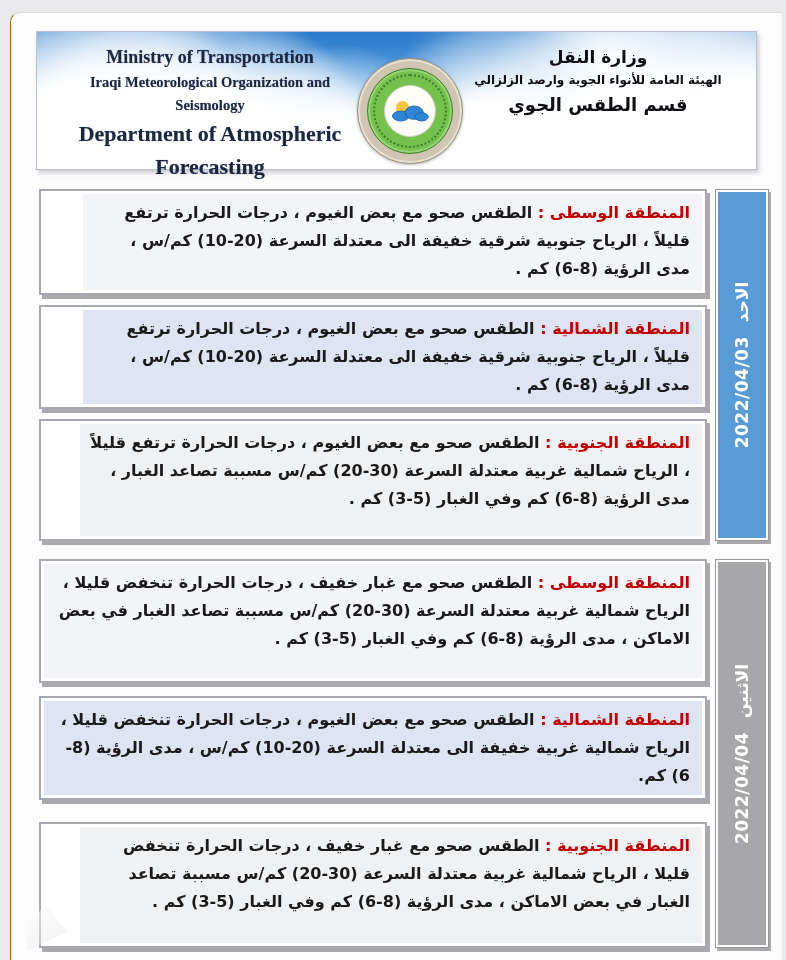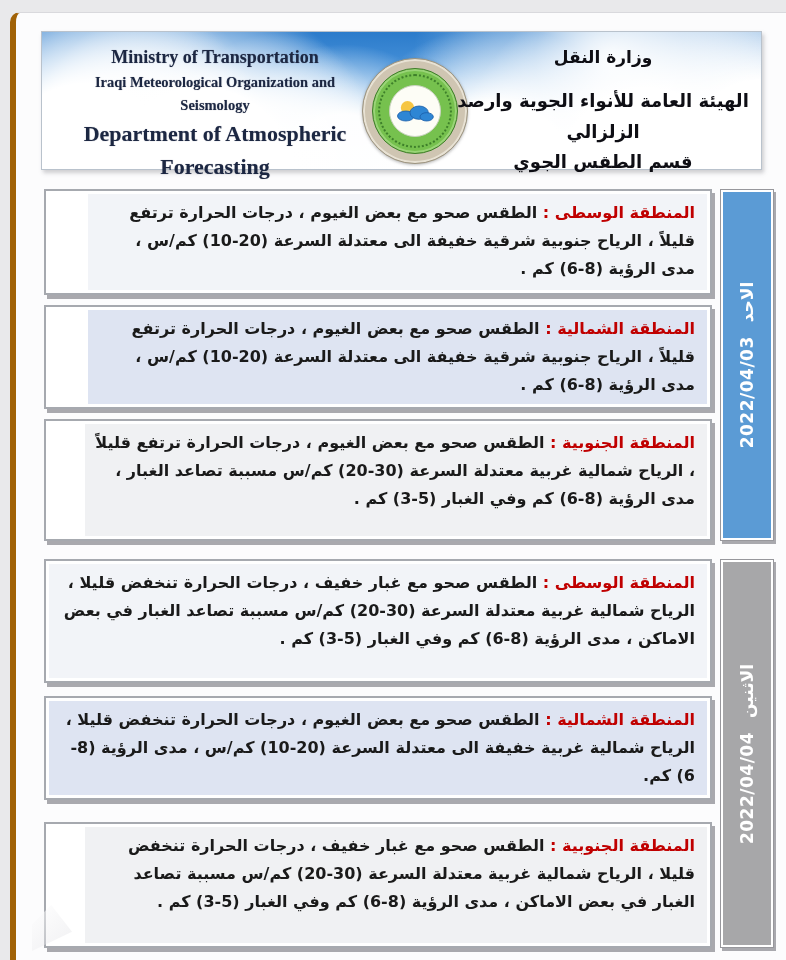--- a/index.html
+++ b/index.html
@@ -5,21 +5,21 @@
   html,body{margin:0;padding:0;}
   body{
     width:786px;height:960px;position:relative;overflow:hidden;
     background:#e9e9eb;
     font-family:"DejaVu Sans",sans-serif;
   }
   
   .page{
     position:absolute;left:10px;top:12px;width:771px;height:948px;
     background:#fcfcfd;
-    border-left:6px solid #a16207;border-top:1px solid #d9d9dd;
+    border-left:1px solid #a16207;border-top:1px solid #d9d9dd;
     border-radius:10px 0 0 0;
   }
   
   .sky-header{
     position:absolute;left:25px;top:18px;width:719px;height:137px;
     border:1px solid #b9c2cc;
     box-shadow:2px 3px 4px rgba(120,120,128,.35);
     background:
       radial-gradient(circle at 79% 20%, rgba(255,255,255,.95), rgba(255,255,255,.45) 13%, rgba(255,255,255,0) 34%),
       radial-gradient(circle at 6% 98%, #ffffff 12%, rgba(255,255,255,0) 27%),
@@ -38,21 +38,21 @@
     text-shadow:0 0 1px rgba(10,20,50,.4);
   }
   .hdr-en .en1{font-size:18px;line-height:1.5;}
   .hdr-en .en2{font-size:14.5px;line-height:1.6;}
   .hdr-en .en3{font-size:22px;line-height:1.5;}
   .hdr-ar{
     position:absolute;right:8px;top:12px;width:300px;text-align:center;direction:rtl;
     color:#0e0e14;font-weight:700;
   }
   .hdr-ar .ar1{font-size:17px;line-height:1.55;}
-  .hdr-ar .ar2{font-size:18px;line-height:1.7;margin-top:16px;}
+  .hdr-ar .ar2{font-size:12px;line-height:1.7;}
   .hdr-ar .ar3{font-size:18px;line-height:1.6;}
   
   .logo{
     position:absolute;left:320px;top:26px;width:104px;height:104px;border-radius:50%;
     background:#cfc5b2;border:1px solid #9c9480;
     box-shadow:inset 0 0 0 2px #e8e2d4, 0 1px 3px rgba(60,60,60,.35);
     display:flex;align-items:center;justify-content:center;
   }
   .logo-green{
     position:relative;width:84px;height:84px;border-radius:50%;

